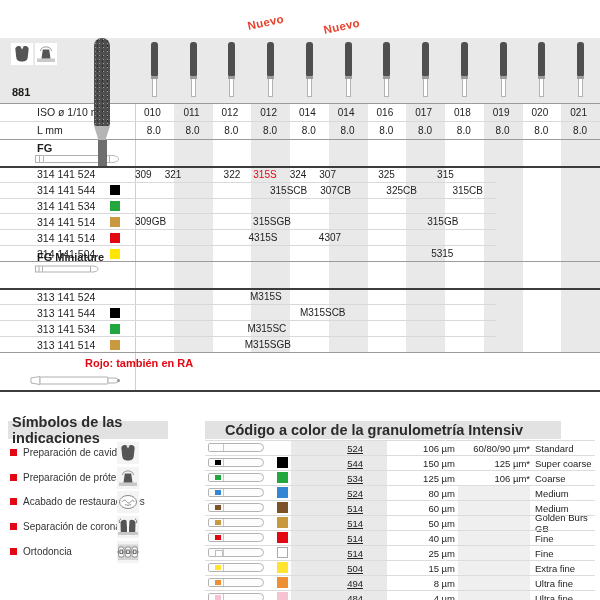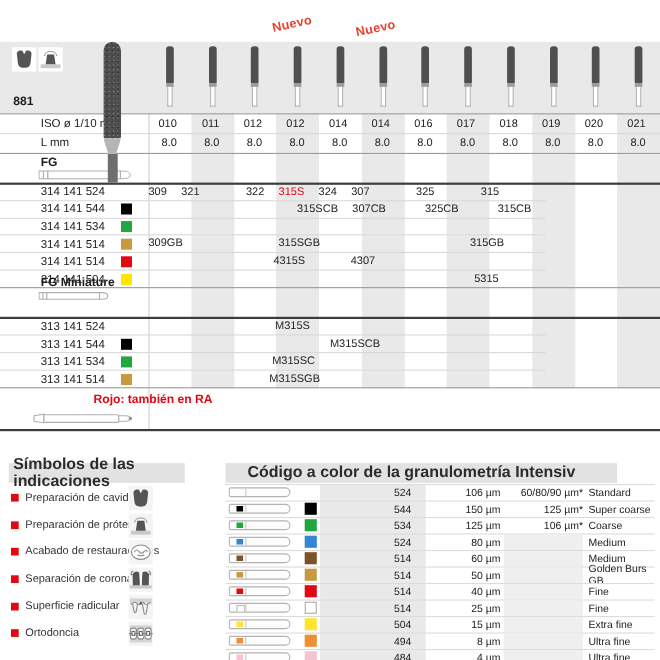--- a/index.html
+++ b/index.html
@@ -65,21 +65,21 @@
   .sym-icon svg{width:22px;height:22px;display:block;}
   #gran-rows{position:absolute;left:205px;top:440px;width:390px;}
   .codeband{position:absolute;left:86px;top:0;bottom:0;width:96px;background:#e9e9e9;z-index:0;}
   .g-row{position:relative;height:14px;border-top:1px solid #dcdcdc;z-index:1;font-size:9.5px;color:#222;}
   .g-row:last-child{border-bottom:1px solid #bdbdbd;}
   .g-bur{position:absolute;left:3px;top:2px;width:56px;height:9px;border:1px solid #b3b3b3;
          border-radius:2px 5px 5px 2px;box-sizing:border-box;background:#fdfdfd;}
   .g-tick{position:absolute;left:14px;top:0;bottom:0;width:1px;background:#c7c7c7;}
   .g-band{position:absolute;left:6px;top:1px;width:6px;height:5px;}
   .g-sq{position:absolute;left:72px;top:1px;width:11px;height:11px;border:1px solid transparent;box-sizing:border-box;}
-  .g-code{position:absolute;left:83px;width:86px;top:0;bottom:0;display:flex;align-items:center;justify-content:flex-end;}
+  .g-code{position:absolute;left:72px;width:86px;top:0;bottom:0;display:flex;align-items:center;justify-content:flex-end;text-decoration:underline;}
   .g-grain{position:absolute;left:180px;width:70px;top:0;bottom:0;display:flex;align-items:center;justify-content:flex-end;}
   .g-old{position:absolute;left:253px;width:72px;top:0;bottom:0;display:flex;align-items:center;justify-content:flex-end;}
   .g-old.empty{background:#efefef;}
   .g-name{position:absolute;left:330px;top:0;bottom:0;display:flex;align-items:center;}
 </style>
 </head>
 <body>
 
 <div id="app">
 
@@ -458,32 +458,20 @@
       <div class="sym-item">
         <span class="bullet"></span>
         <span class="sym-label">Separación de coronas</span>
         <span class="sym-icon">
           <svg viewBox="0 0 22 22">
             <rect x="1" y="16" width="20" height="3" fill="#c9c9c9"></rect>
             <path fill="#555" d="M3.5 6C5 3.5 7.5 3 9.5 4.5L10.3 16H3.8Z"></path>
             <path fill="#555" d="M18.5 6C17 3.5 14.5 3 12.5 4.5L11.7 16h6.5Z"></path>
             <path fill="#fff" d="M10.6 4.2 10.1 16h1.8L11.4 4.2Z"></path>
             <path fill="none" stroke="#777" d="M2.5 7C1.8 5 2.5 3.5 4 3M19.5 7c.7-2 0-3.5-1.5-4"></path>
-          </svg>
-        </span>
-      </div>
-      <div class="sym-item">
-        <span class="bullet"></span>
-        <span class="sym-label">Superficie radicular</span>
-        <span class="sym-icon">
-          <svg viewBox="0 0 22 22">
-            <rect x="1" y="3" width="20" height="5.5" fill="#d4d4d4"></rect>
-            <path fill="#fff" stroke="#8a8a8a" d="M2 8.5c1.5 0 2-2 3.5-2s2 2 3.5 2 2-2 3.5-2 2 2 3.5 2 2-2 3.5-2"></path>
-            <path fill="none" stroke="#8a8a8a" d="M3.5 8.5 5 15c.3 1.3 1.5 1.3 1.8 0L8 8.5M12.5 8.5 14 16.5c.3 1.3 1.6 1.3 1.9 0L17.3 8.5"></path>
-            <path fill="#555" d="M9.5 8.5 11 5.5 12.5 8.5Z"></path>
           </svg>
         </span>
       </div>
       <div class="sym-item">
         <span class="bullet"></span>
         <span class="sym-label">Ortodoncia</span>
         <span class="sym-icon">
           <svg viewBox="0 0 22 22">
             <rect x="1" y="3.5" width="20" height="4" fill="#d4d4d4"></rect>
             <rect x="1" y="15" width="20" height="4" fill="#d4d4d4"></rect>

